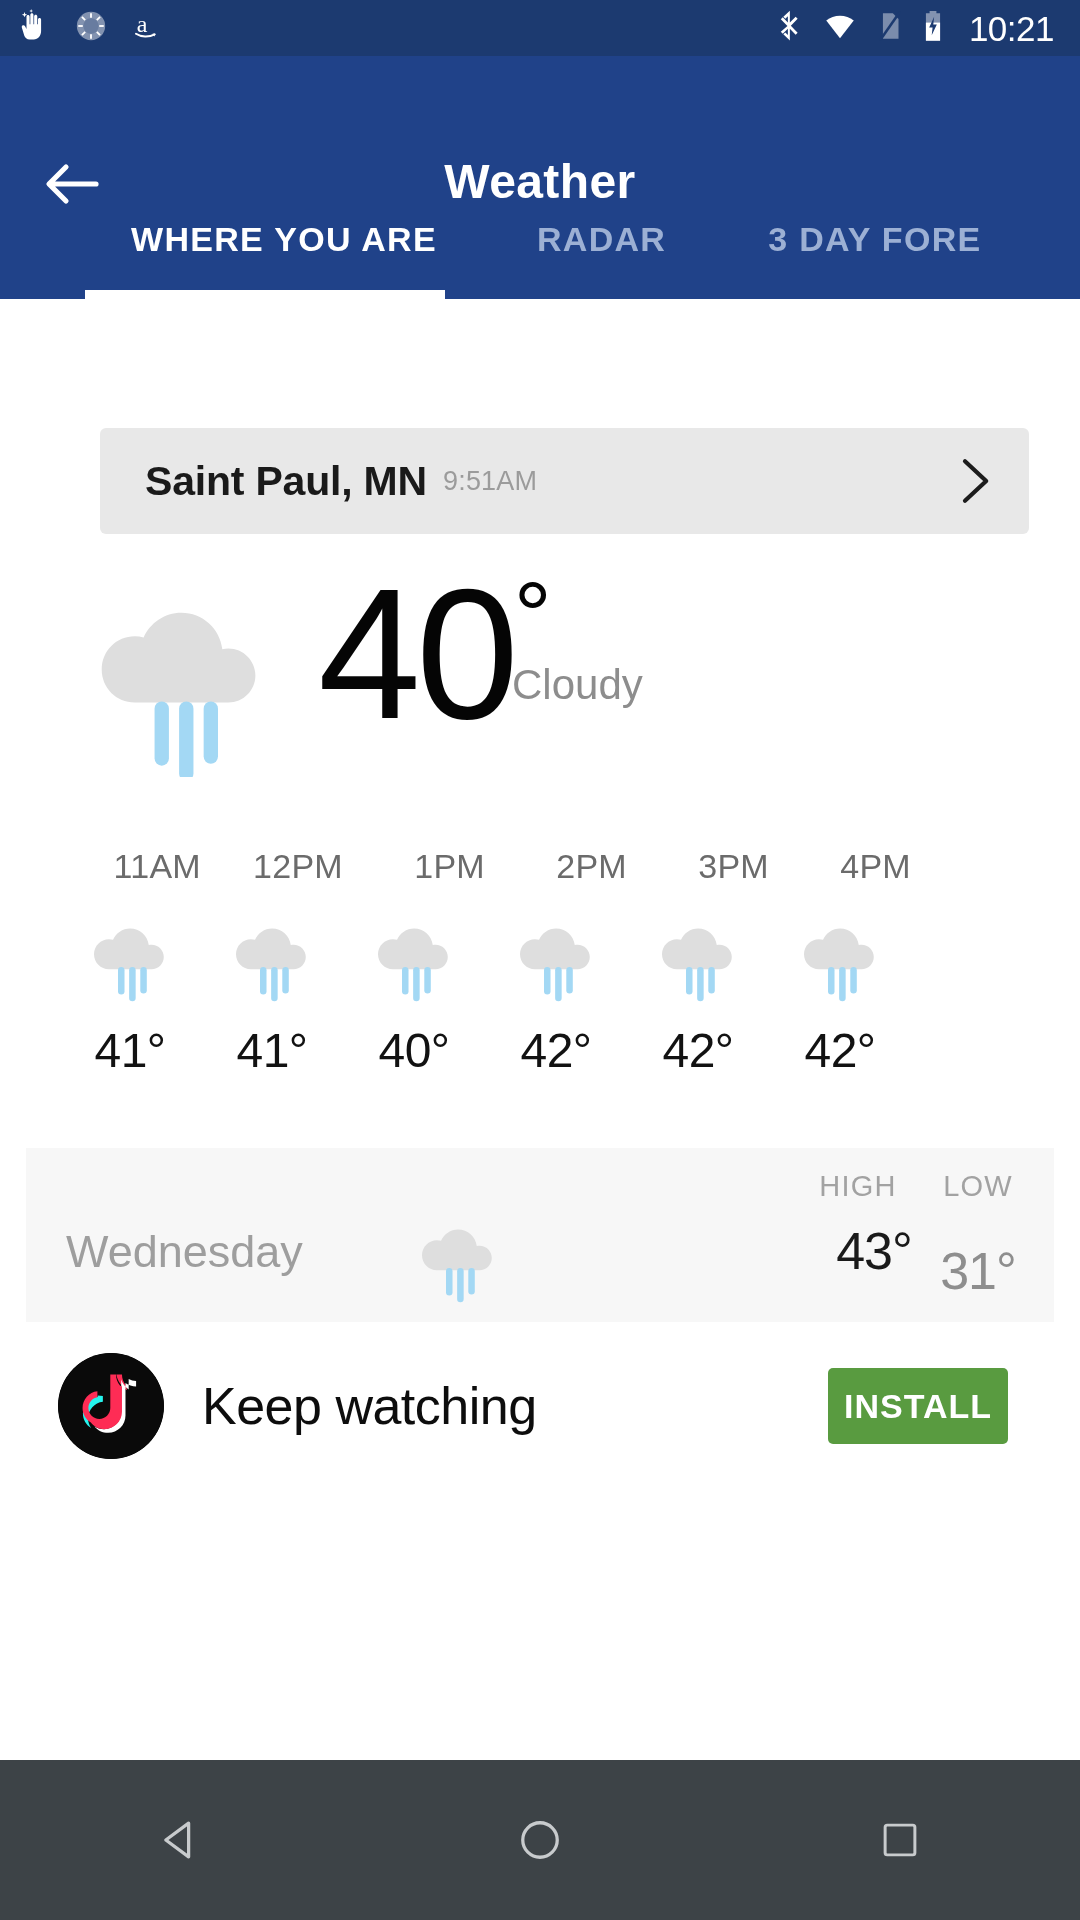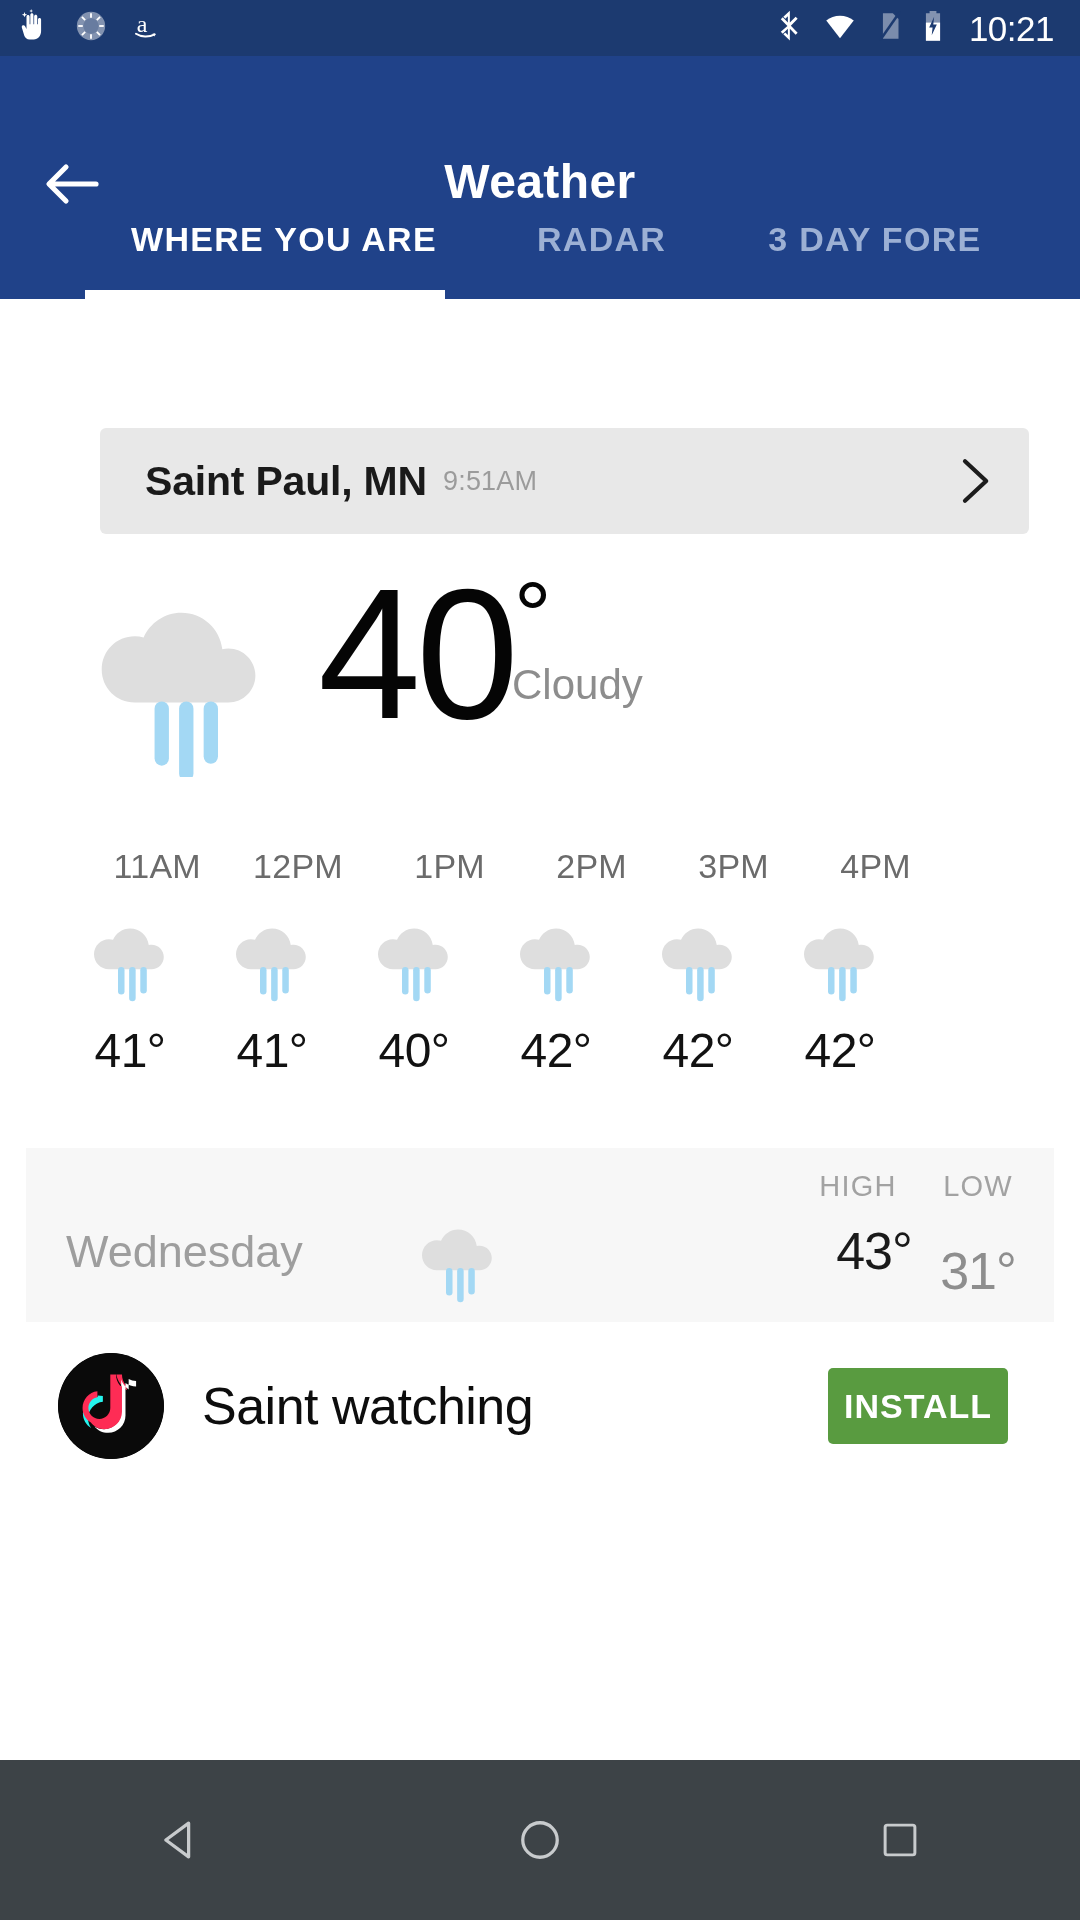--- a/index.html
+++ b/index.html
@@ -573,21 +573,21 @@
   <div class="ad-banner">
     <div class="ad-logo">
       <svg width="106" height="106" viewBox="0 0 60 60">
         <circle cx="30" cy="30" r="30" fill="#0a0a0a"></circle>
         <path fill="#25f4ee" d="M22.5 24.8c-4.8.5-8.4 4.6-8.4 9.5 0 3.5 1.9 6.6 4.7 8.2-1.1-1.5-1.8-3.4-1.8-5.4 0-4.9 3.7-9 8.4-9.5v-3.2c-.9-.2-1.9-.3-2.9-.3z"></path>
         <path fill="#fe2c55" d="M38.6 18.5c-1.5-1.7-2.4-3.9-2.4-6.3h-3.2c.7 3.8 3 7 6.1 8.9z"></path>
         <path fill="#ffffff" d="M40 20.6c-2-1.3-3.5-3.3-4.2-5.6v18.3c0 5.4-4.4 9.8-9.8 9.8-2 0-3.9-.6-5.4-1.7 1.8 2.3 4.6 3.8 7.8 3.8 5.4 0 9.8-4.4 9.8-9.8V17c1.7 1.2 3.8 2 6 2v-3.2c-1.5 0-2.9-.4-4.2-1.1z"></path>
         <path fill="#fe2c55" d="M36.2 15v18.3c0 5.4-4.4 9.8-9.8 9.8-3.2 0-6-1.5-7.8-3.8-2.8-1.6-4.7-4.7-4.7-8.2 0-4.9 3.6-9 8.4-9.5v3.4c-2.9.5-5.1 3-5.1 6.1 0 3.4 2.8 6.2 6.2 6.2s6.2-2.8 6.2-6.2V12.2h3.2c0 2.4.9 4.6 2.4 6.3.4.2.8.4 1 .5z"></path>
       </svg>
     </div>
-    <div class="ad-text">Saint watching</div>
+    <div class="ad-text">Keep watching</div>
     <button class="ad-install">INSTALL</button>
   </div>
 
 </div>
 
 <div class="nav-bar">
   <div class="nav-btn">
     <svg width="46" height="46" viewBox="0 0 24 24">
       <path d="M16.5 3.2L4.6 12l11.9 8.8z" fill="none" stroke="#c8cbcd" stroke-width="1.7" stroke-linejoin="round"></path>
     </svg>

